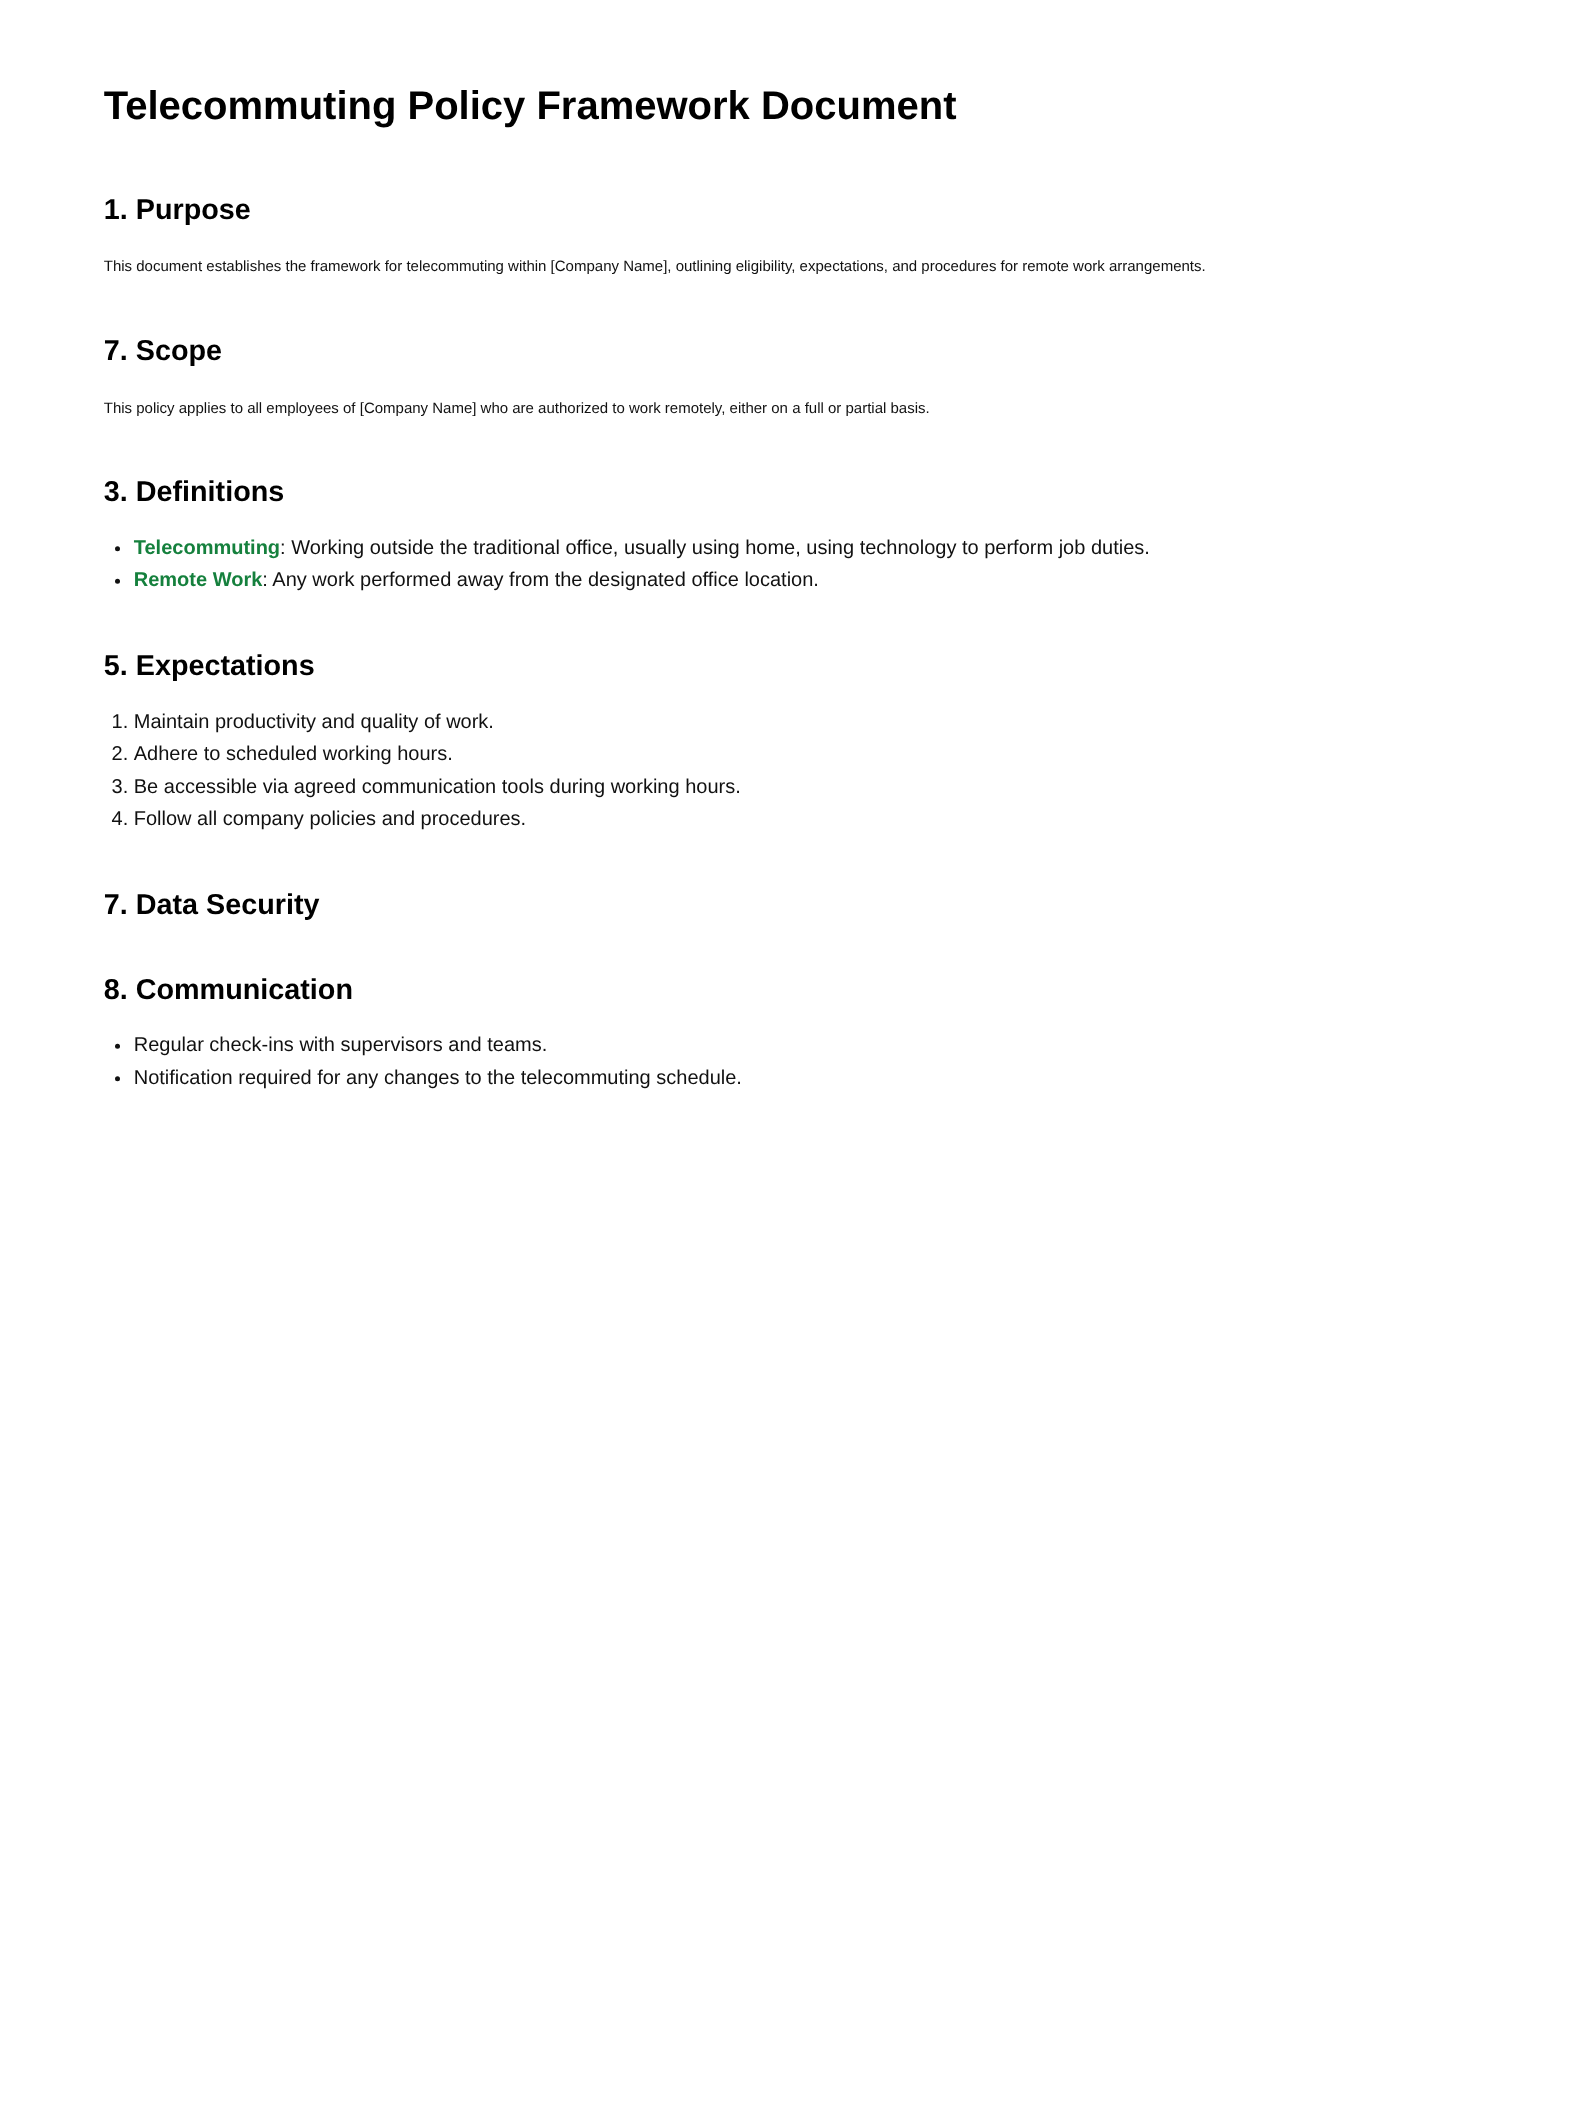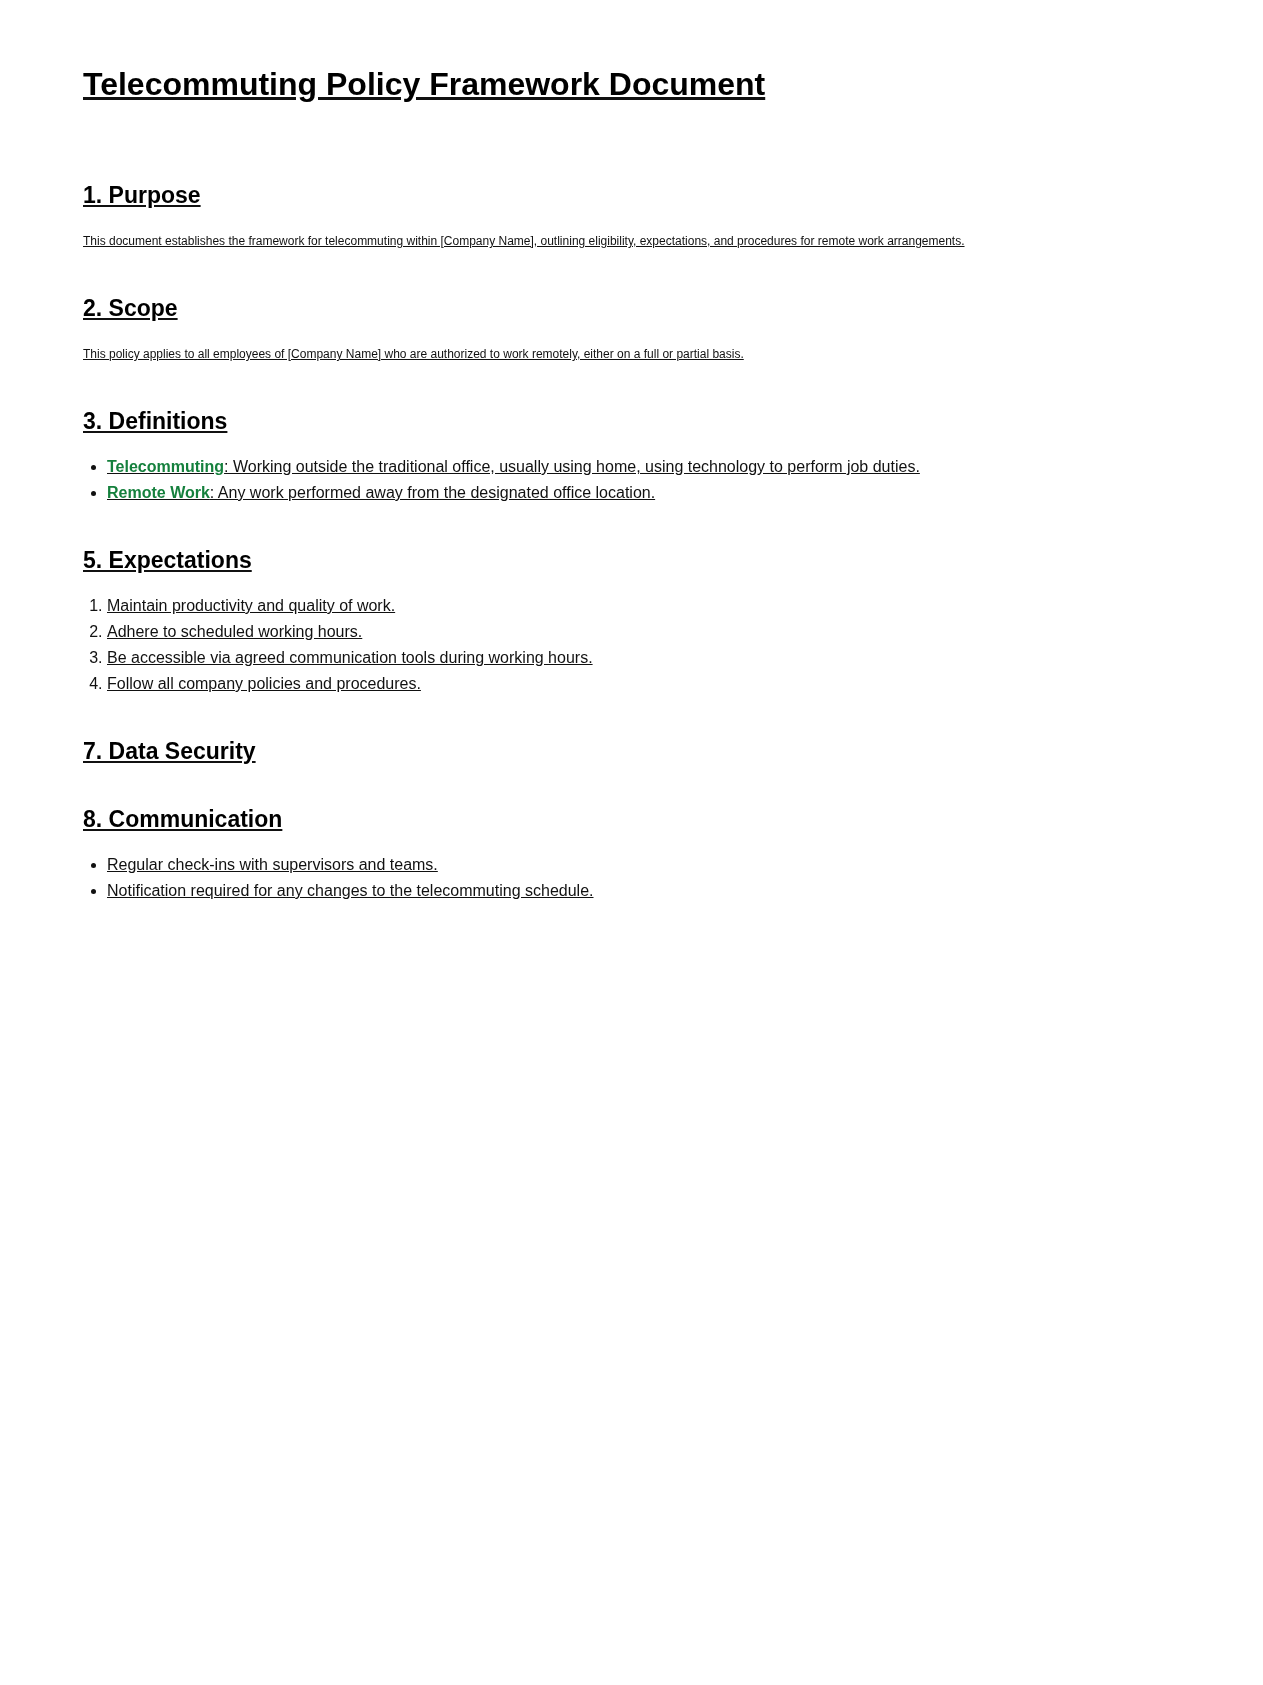--- a/index.html
+++ b/index.html
@@ -6,38 +6,37 @@
   body {
     width: 1263px;
     min-height: 1685px;
     font-family: "Liberation Sans", sans-serif;
     color: #111111;
   }
   .doc {
     padding: 40px 83px 0 83px;
     box-sizing: border-box;
     width: 1213px;
-    text-decoration: underline;
   }
   h1 {
     font-size: 32px;
     font-weight: bold;
     margin: 24px 0 0 0;
     line-height: 40px;
     color: #000;
   }
   h2 {
     font-size: 23px;
     font-weight: bold;
     margin: 0;
     line-height: 28px;
     color: #000;
   }
   .section { margin-top: 40px; }
-  .section:first-of-type { margin-top: 77px; }
+  .section:first-of-type { margin-top: 49px; }
   p {
     font-size: 12px;
     line-height: 26px;
     margin: 19px 0 0 0;
     max-width: 1085px;
   }
   ul, ol {
     font-size: 16px;
     line-height: 26px;
     margin: 19px 0 0 0;
@@ -51,21 +50,21 @@
 
 <div class="doc">
   <h1>Telecommuting Policy Framework Document</h1>
 
   <div class="section">
     <h2>1. Purpose</h2>
     <p>This document establishes the framework for telecommuting within [Company Name], outlining eligibility, expectations, and procedures for remote work arrangements.</p>
   </div>
 
   <div class="section">
-    <h2>2. Scope</h2>
+    <h2>7. Scope</h2>
     <p>This policy applies to all employees of [Company Name] who are authorized to work remotely, either on a full or partial basis.</p>
   </div>
 
   <div class="section">
     <h2>3. Definitions</h2>
     <ul>
       <li><b>Telecommuting</b><span>: Working outside the traditional office, usually using home, using technology to perform job duties.</span></li>
       <li><b>Remote Work</b><span>: Any work performed away from the designated office location.</span></li>
     </ul>
   </div>

